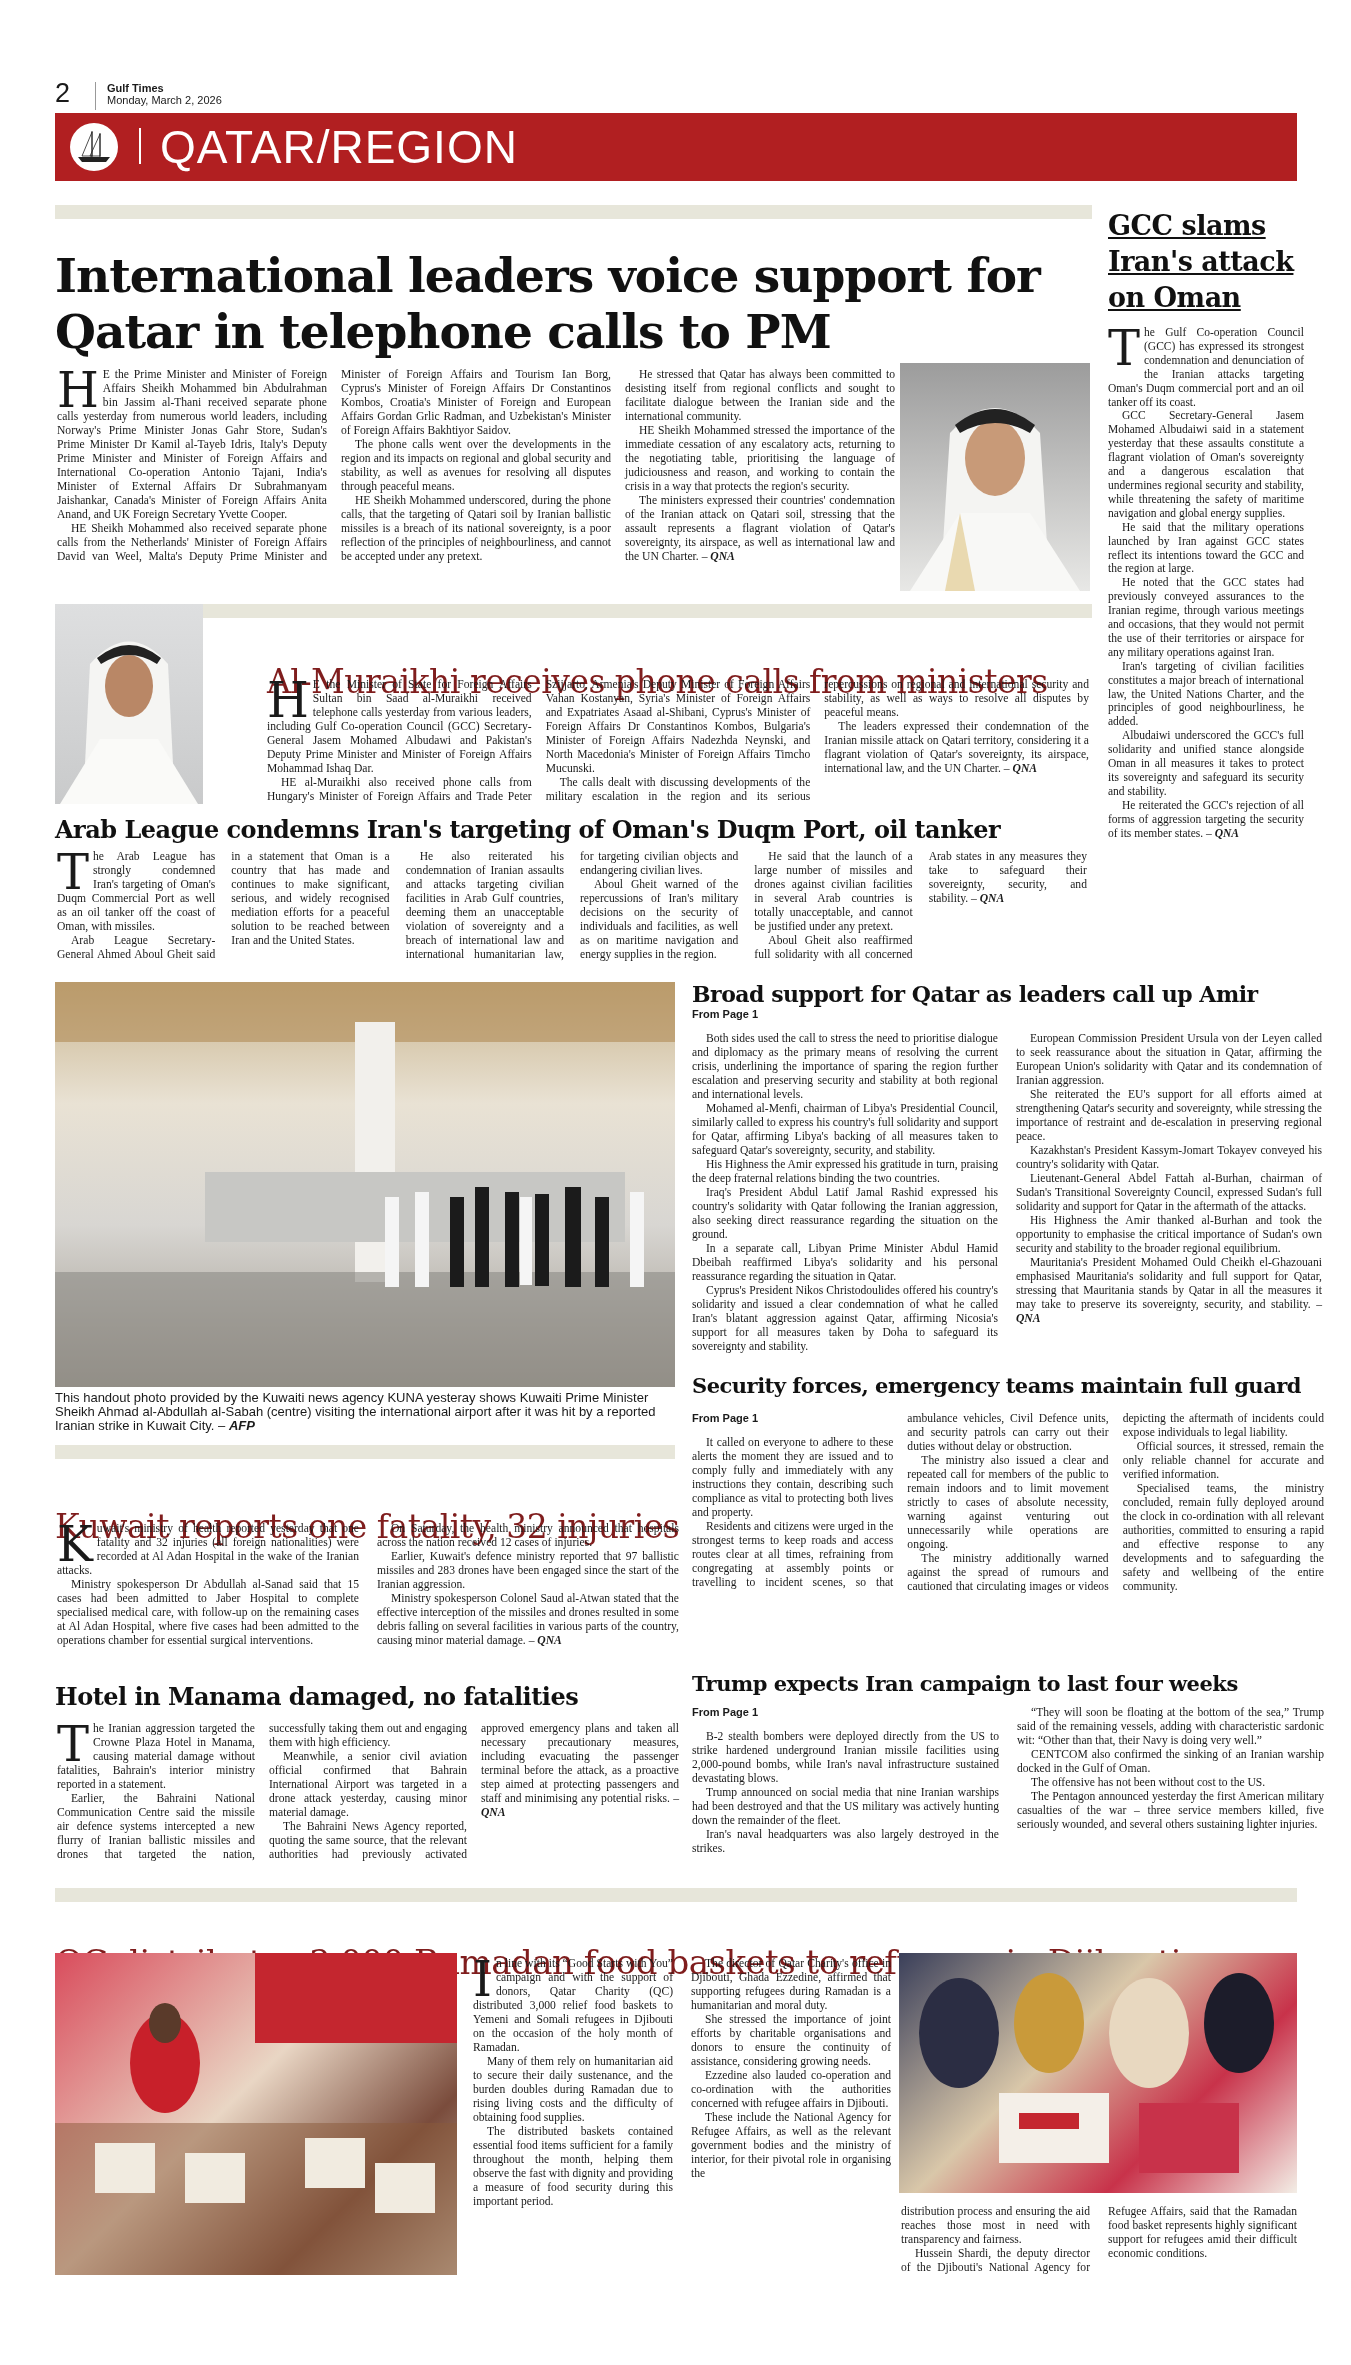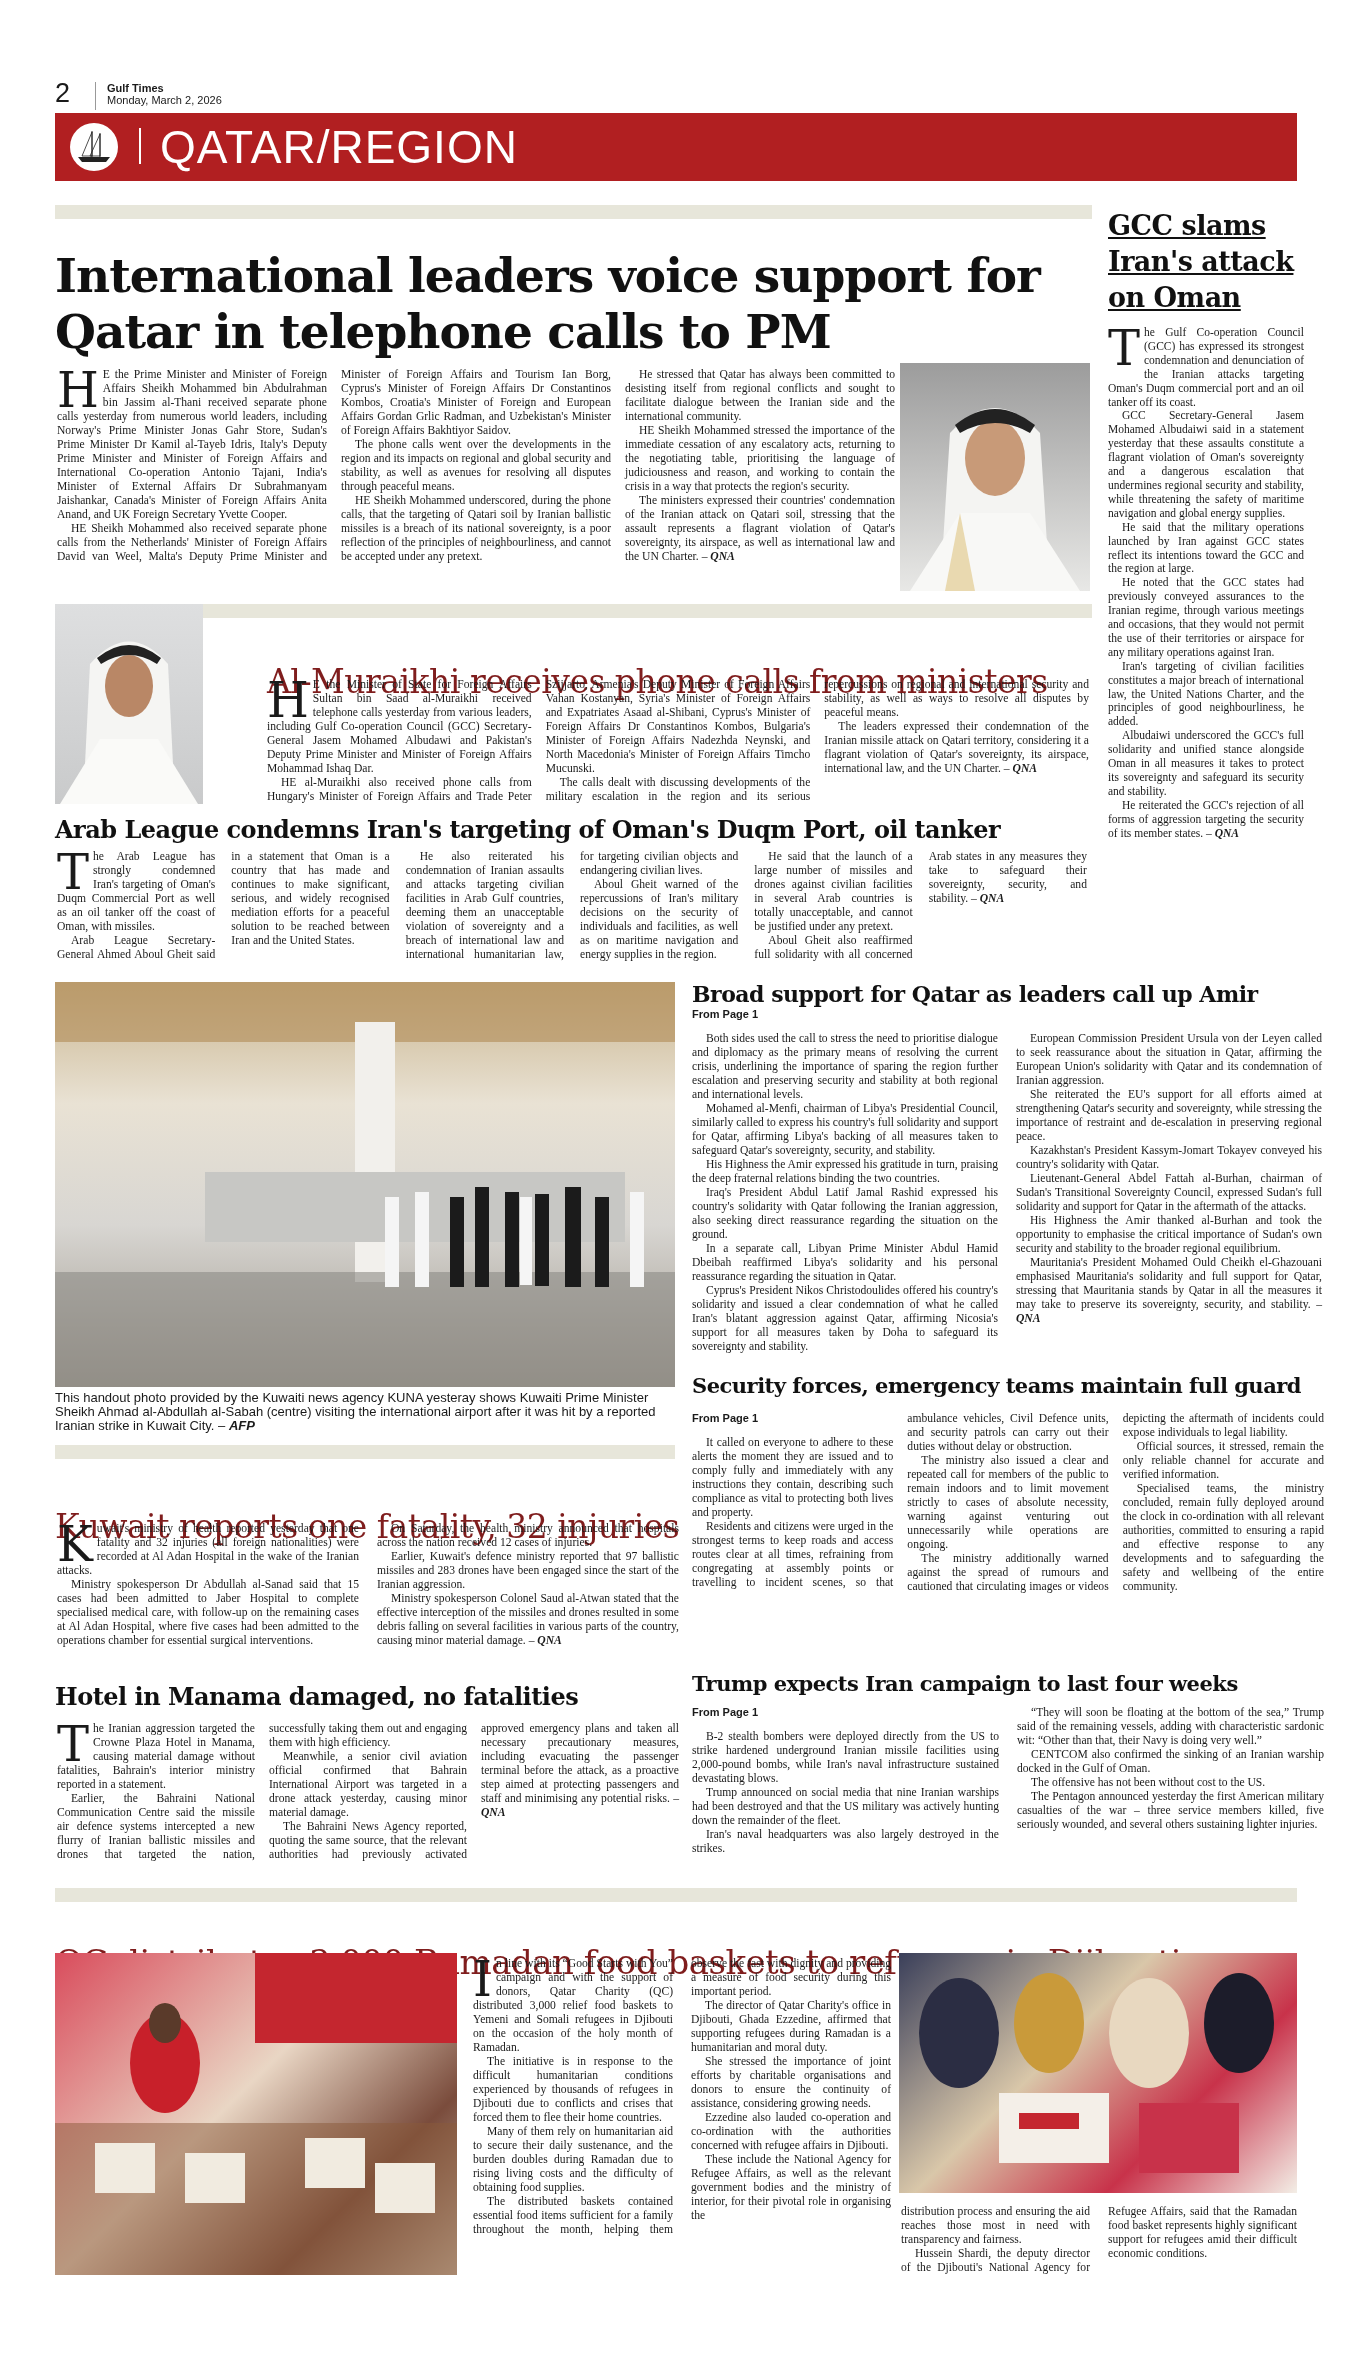--- a/index.html
+++ b/index.html
@@ -207,21 +207,20 @@
         <rect x="130" y="200" width="60" height="50"></rect>
         <rect x="250" y="185" width="60" height="50"></rect>
         <rect x="320" y="210" width="60" height="50"></rect>
       </g>
     <ellipse cx="110" cy="110" rx="35" ry="50" fill="#c8202a"></ellipse>
     <ellipse cx="110" cy="70" rx="16" ry="20" fill="#5a3a2a"></ellipse>
   </svg>
 </div>
 <div class="abs body cols2" style="left:473px;top:1957px;width:418px;height:304px;">
   <p class="first"><span class="drop">I</span><span>n line with its “Good Starts with You” campaign and with the support of donors, Qatar Charity (QC) distributed 3,000 relief food baskets to Yemeni and Somali refugees in Djibouti on the occasion of the holy month of Ramadan.</span></p>
-  <p>The initiative is in response to the difficult humanitarian conditions experienced by thousands of refugees in Djibouti due to conflicts and crises that forced them to flee their home countries.</p>
   <p>Many of them rely on humanitarian aid to secure their daily sustenance, and the burden doubles during Ramadan due to rising living costs and the difficulty of obtaining food supplies.</p>
   <p>The distributed baskets contained essential food items sufficient for a family throughout the month, helping them observe the fast with dignity and providing a measure of food security during this important period.</p>
   <p>The director of Qatar Charity's office in Djibouti, Ghada Ezzedine, affirmed that supporting refugees during Ramadan is a humanitarian and moral duty.</p>
   <p>She stressed the importance of joint efforts by charitable organisations and donors to ensure the continuity of assistance, considering growing needs.</p>
   <p>Ezzedine also lauded co-operation and co-ordination with the authorities concerned with refugee affairs in Djibouti.</p>
   <p>These include the National Agency for Refugee Affairs, as well as the relevant government bodies and the ministry of interior, for their pivotal role in organising the </p>
 </div>
 <div class="abs photo" style="left:899px;top:1953px;width:398px;height:240px;background:linear-gradient(135deg,#3a3f5a 0%,#d9c7a9 40%,#c8324a 70%,#f3eee6 100%);">
   <svg width="398" height="240" viewBox="0 0 398 240">
     <ellipse cx="60" cy="80" rx="40" ry="55" fill="#2b2d43"></ellipse>

